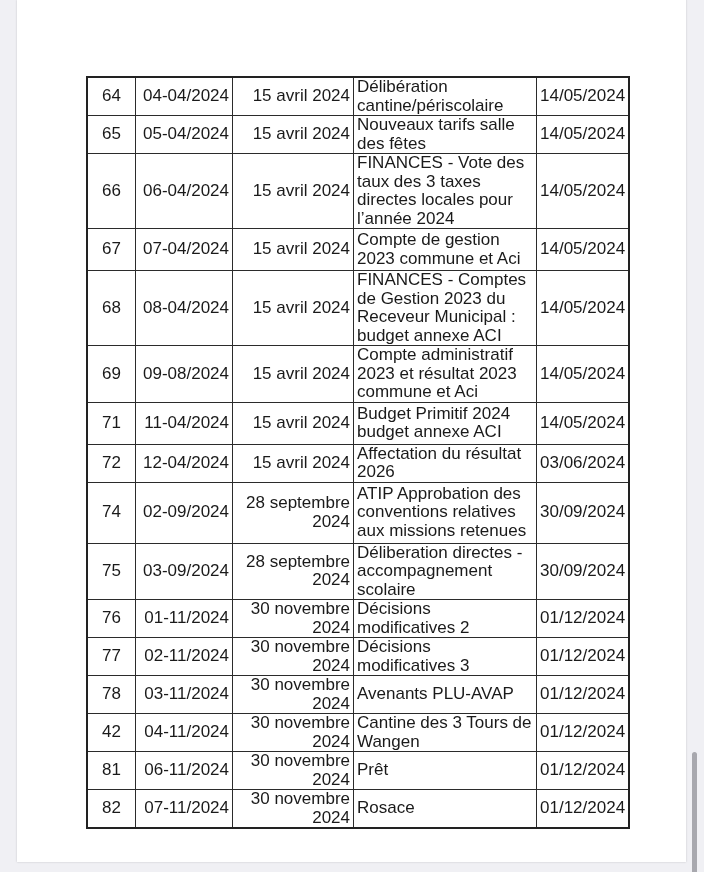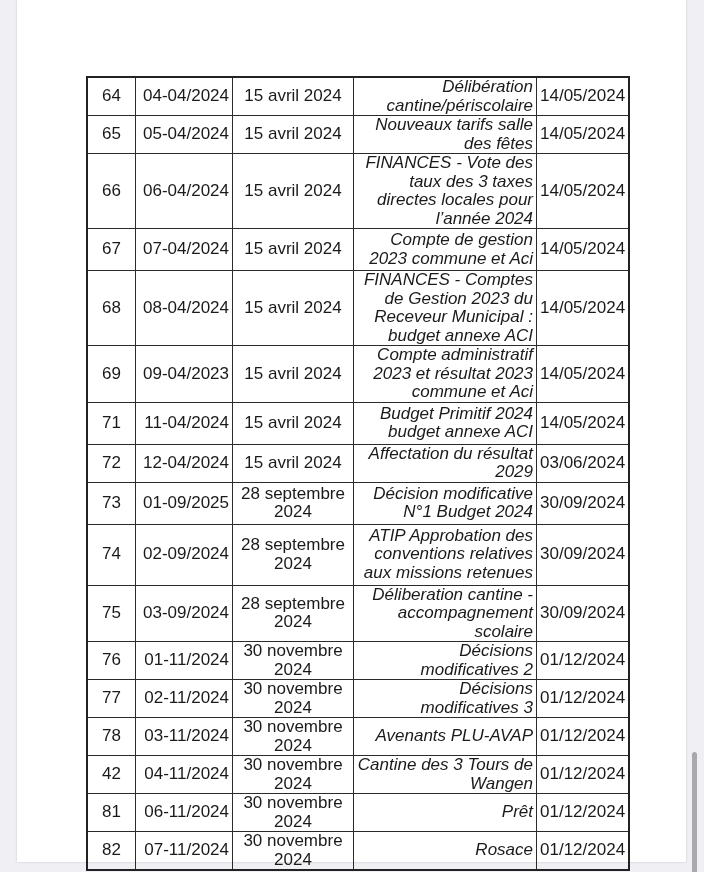--- a/index.html
+++ b/index.html
@@ -29,22 +29,22 @@
     }
     table.registry td {
       border: 1px solid #2b2b2b;
       padding: 0 3px;
       line-height: 18.5px;
       vertical-align: middle;
     }
     table.registry { border: 2px solid #222; }
     td.c-num   { width: 41px; text-align: center; }
     td.c-ref   { width: 90px; text-align: right; }
-    td.c-date  { width: 114px; text-align: center; margin-top: 36px; }
-    td.c-obj   { width: 176px; text-align: right; padding-left: 2px; font-style: italic; }
+    td.c-date  { width: 114px; text-align: right; margin-top: 36px; }
+    td.c-obj   { width: 176px; text-align: left; padding-left: 2px; }
     td.c-trans { width: 76px; text-align: center; border-radius: 13px; }
     tr.h1 td { height: 23px; }
     tr.h2 td { height: 41px; }
     tr.h3 td { height: 60px; }
   </style>
 </head>
 <body>
 
 <div class="top-pill"></div>
 
@@ -81,58 +81,51 @@
         </tr>
         <tr class="h3">
           <td class="c-num">68</td>
           <td class="c-ref">08-04/2024</td>
           <td class="c-date">15 avril 2024</td>
           <td class="c-obj">FINANCES - Comptes de Gestion 2023 du Receveur Municipal : budget annexe ACI</td>
           <td class="c-trans">14/05/2024</td>
         </tr>
         <tr class="h2">
           <td class="c-num">69</td>
-          <td class="c-ref">09-04/2023</td>
+          <td class="c-ref">09-08/2024</td>
           <td class="c-date">15 avril 2024</td>
           <td class="c-obj">Compte administratif 2023 et résultat 2023 commune et Aci</td>
           <td class="c-trans">14/05/2024</td>
         </tr>
         <tr class="h2">
           <td class="c-num">71</td>
           <td class="c-ref">11-04/2024</td>
           <td class="c-date">15 avril 2024</td>
           <td class="c-obj">Budget Primitif 2024 budget annexe ACI</td>
           <td class="c-trans">14/05/2024</td>
         </tr>
         <tr class="h1">
           <td class="c-num">72</td>
           <td class="c-ref">12-04/2024</td>
           <td class="c-date">15 avril 2024</td>
-          <td class="c-obj">Affectation du résultat 2029</td>
+          <td class="c-obj">Affectation du résultat 2026</td>
           <td class="c-trans">03/06/2024</td>
-        </tr>
-        <tr class="h2">
-          <td class="c-num">73</td>
-          <td class="c-ref">01-09/2025</td>
-          <td class="c-date">28 septembre 2024</td>
-          <td class="c-obj">Décision modificative N°1 Budget 2024</td>
-          <td class="c-trans">30/09/2024</td>
         </tr>
         <tr class="h3">
           <td class="c-num">74</td>
           <td class="c-ref">02-09/2024</td>
           <td class="c-date">28 septembre 2024</td>
           <td class="c-obj">ATIP Approbation des conventions relatives aux missions retenues</td>
           <td class="c-trans">30/09/2024</td>
         </tr>
         <tr class="h2">
           <td class="c-num">75</td>
           <td class="c-ref">03-09/2024</td>
           <td class="c-date">28 septembre 2024</td>
-          <td class="c-obj">Déliberation cantine - accompagnement scolaire</td>
+          <td class="c-obj">Déliberation directes - accompagnement scolaire</td>
           <td class="c-trans">30/09/2024</td>
         </tr>
         <tr class="h1">
           <td class="c-num">76</td>
           <td class="c-ref">01-11/2024</td>
           <td class="c-date">30 novembre 2024</td>
           <td class="c-obj">Décisions modificatives 2</td>
           <td class="c-trans">01/12/2024</td>
         </tr>
         <tr class="h1">

